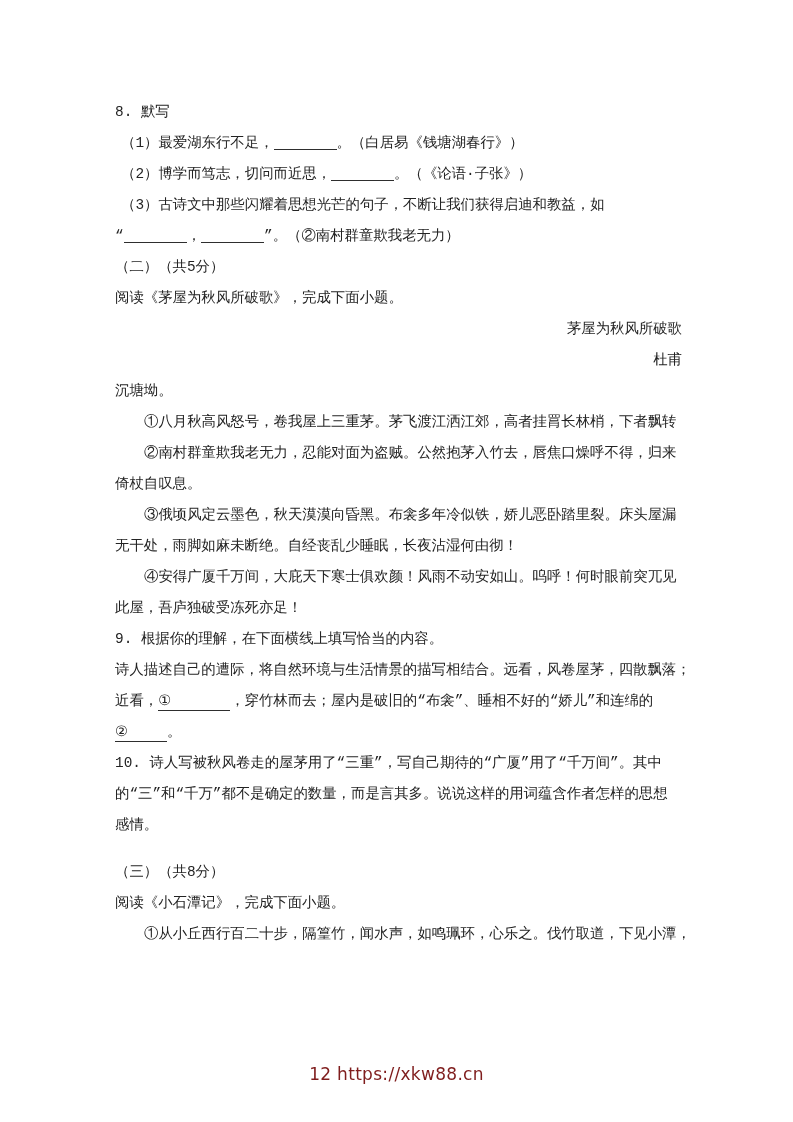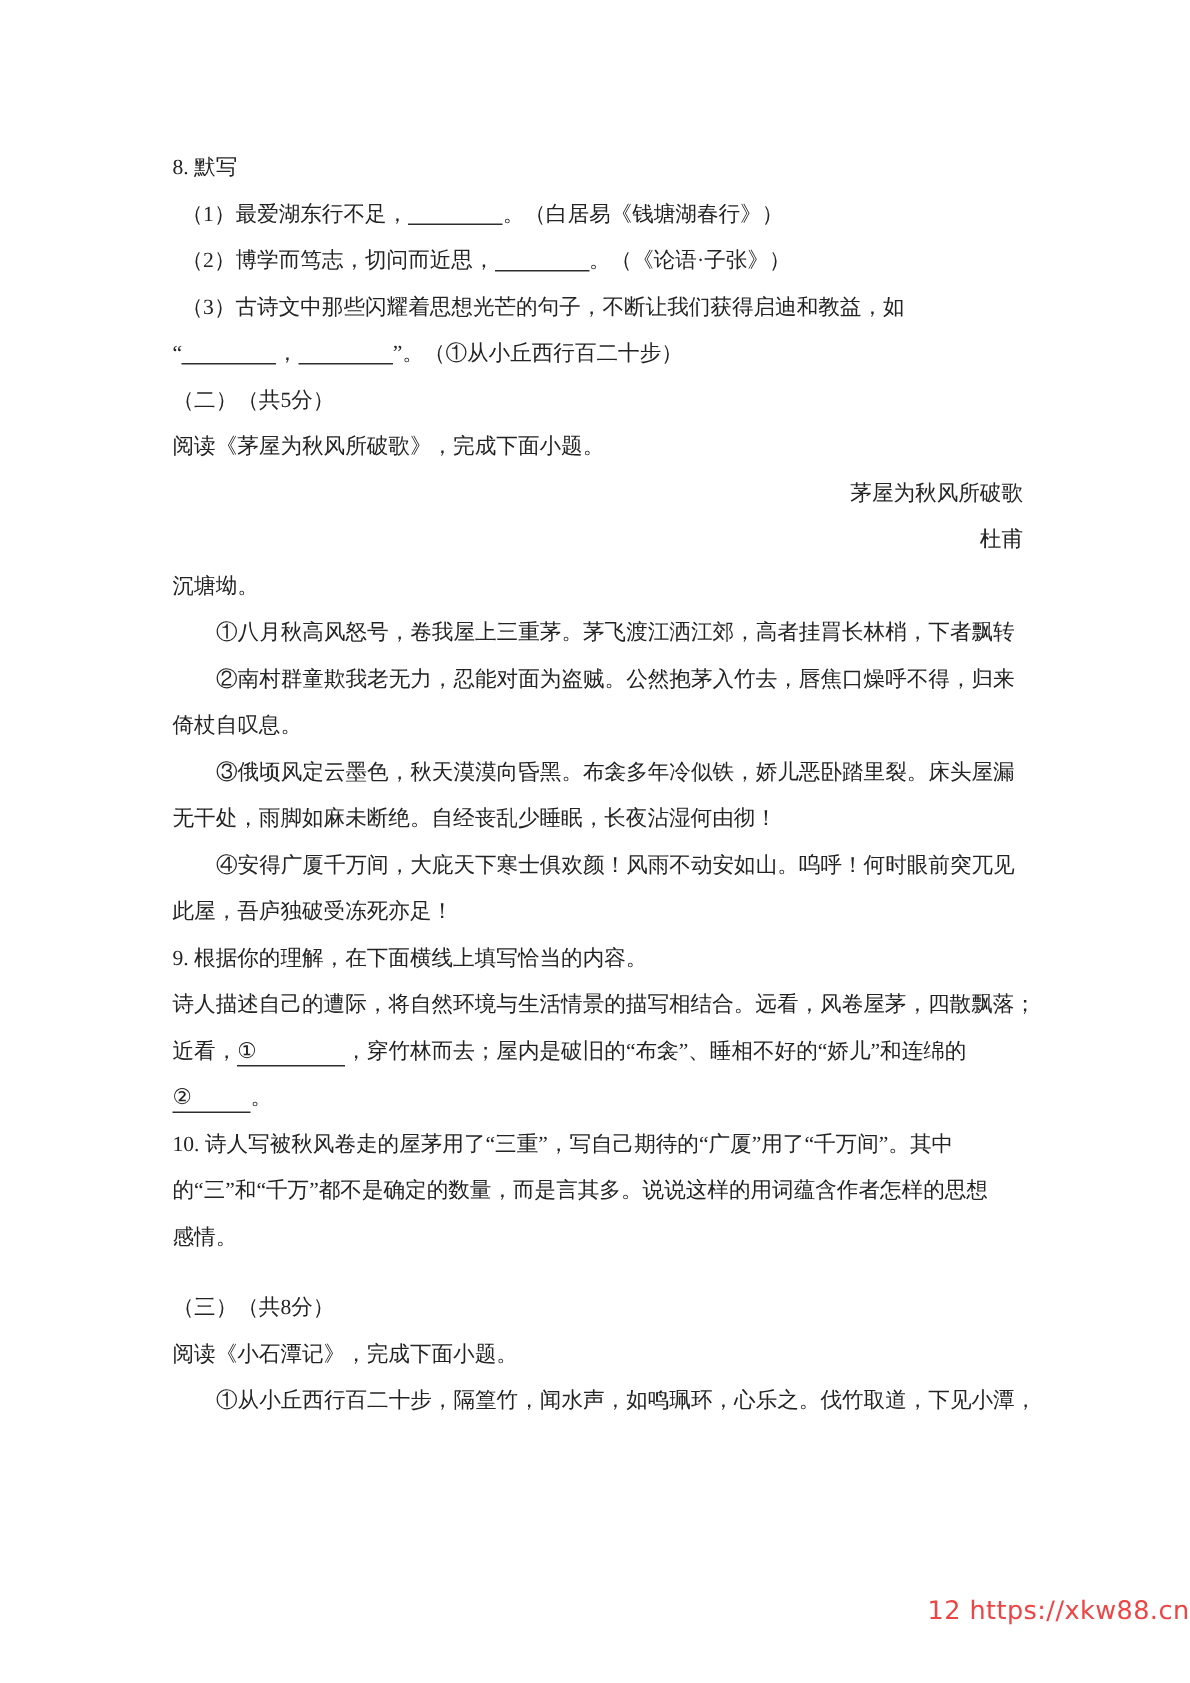--- a/index.html
+++ b/index.html
@@ -11,20 +11,21 @@
     overflow: hidden;
     font-family: "Liberation Serif", "DejaVu Serif", serif;
     color: #232323;
   }
   #doc {
     position: absolute;
     left: 115px;
     top: 97px;
     width: 567px;
     font-size: 14.4px;
+    font-family: Liberation Mono, monospace;
   }
   .line {
     height: 31px;
     line-height: 31px;
     white-space: nowrap;
   }
   .center { text-align: right; }
   .indent { text-indent: 29px; }
   .item   { padding-left: 6px; }
   .gap    { margin-top: 16px; }
@@ -38,37 +39,37 @@
     height: auto;
     vertical-align: baseline;
     line-height: 1;
     padding-bottom: 2px;
   }
   .footer {
     position: absolute;
     left: 0;
     top: 1064px;
     width: 100%;
-    text-align: right;
+    text-align: center;
     font-family: "DejaVu Sans", "Liberation Sans", sans-serif;
     font-size: 17px;
-    color: #ef4444;
+    color: #7f1d1d;
     letter-spacing: 0.3px;
   }
 </style>
 </head>
 <body>
 
 <div id="page">
   <div id="doc">
       <div class="line"><span>8. 默写</span></div>
       <div class="line item"><span>（1）最爱湖东行不足，</span><span class="blank" style="width: 63px;"></span><span>。（白居易《钱塘湖春行》）</span></div>
       <div class="line item"><span>（2）博学而笃志，切问而近思，</span><span class="blank" style="width: 63px;"></span><span>。（《论语·子张》）</span></div>
       <div class="line item"><span>（3）古诗文中那些闪耀着思想光芒的句子，不断让我们获得启迪和教益，如</span></div>
-      <div class="line"><span>“</span><span class="blank" style="width: 63px;"></span><span>，</span><span class="blank" style="width: 63px;"></span><span>”。（①从小丘西行百二十步）</span></div>
+      <div class="line"><span>“</span><span class="blank" style="width: 63px;"></span><span>，</span><span class="blank" style="width: 63px;"></span><span>”。（②南村群童欺我老无力）</span></div>
       <div class="line"><span>（二）（共5分）</span></div>
       <div class="line"><span>阅读《茅屋为秋风所破歌》，完成下面小题。</span></div>
       <div class="line center"><span>茅屋为秋风所破歌</span></div>
       <div class="line center"><span>杜甫</span></div>
       <div class="line"><span>沉塘坳。</span></div>
       <div class="line indent"><span>①八月秋高风怒号，卷我屋上三重茅。茅飞渡江洒江郊，高者挂罥长林梢，下者飘转</span></div>
       <div class="line indent"><span>②南村群童欺我老无力，忍能对面为盗贼。公然抱茅入竹去，唇焦口燥呼不得，归来</span></div>
       <div class="line"><span>倚杖自叹息。</span></div>
       <div class="line indent"><span>③俄顷风定云墨色，秋天漠漠向昏黑。布衾多年冷似铁，娇儿恶卧踏里裂。床头屋漏</span></div>
       <div class="line"><span>无干处，雨脚如麻未断绝。自经丧乱少睡眠，长夜沾湿何由彻！</span></div>

